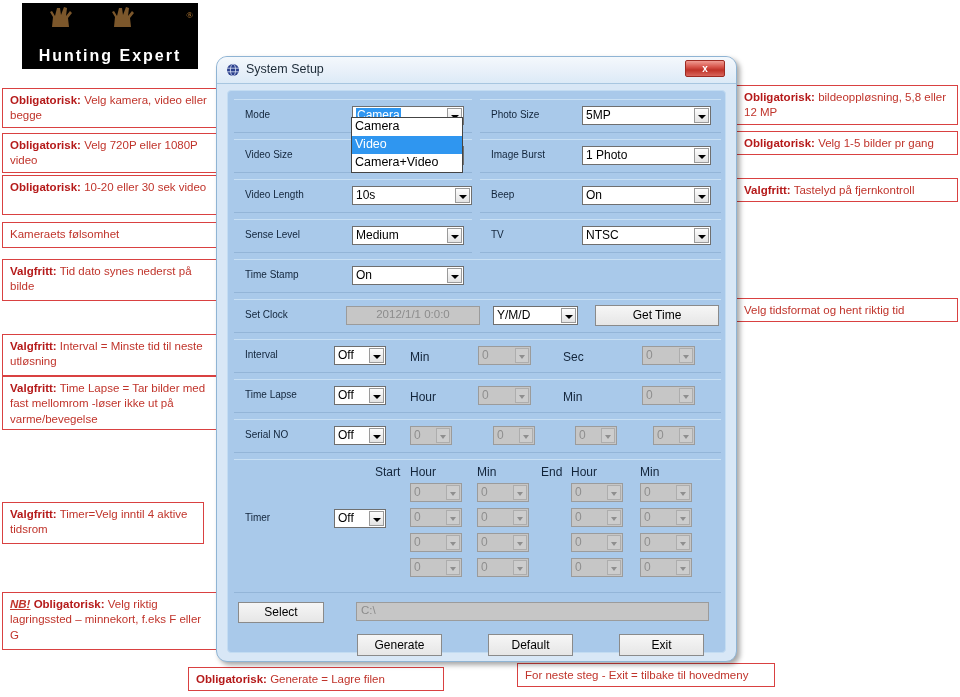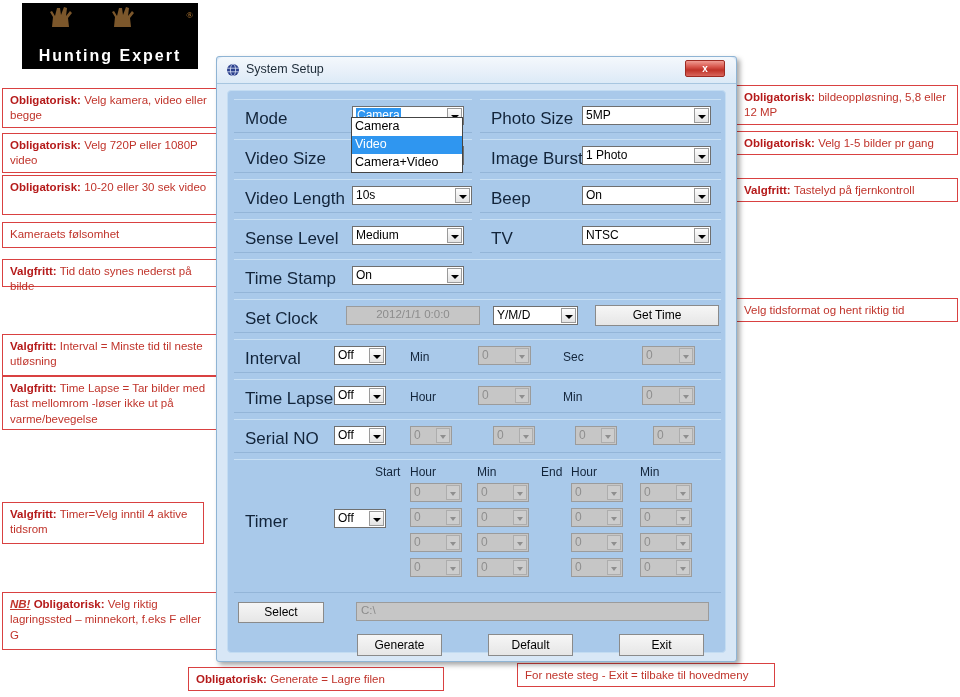--- a/index.html
+++ b/index.html
@@ -55,21 +55,21 @@
   }
   .callout b { color: #b51a1a; font-weight: bold; }
   .callout u { text-decoration: underline; font-style: italic; font-weight: bold; }
 
   
   #dialog {
     position: absolute; left: 216px; top: 56px;
     width: 521px; height: 606px;
     background: #d8e7f6;
     border: 1px solid #8fb4d4;
-    border-radius: 3px;
+    border-radius: 11px;
     box-shadow: 3px 3px 5px rgba(0,0,0,0.35);
     overflow: hidden;
   }
   #titlebar {
     position: absolute; left: 0; top: 0; width: 100%; height: 27px;
     background: linear-gradient(to bottom, #f4f8fc 0%, #e8f0f9 55%, #dceaf7 100%);
     border-bottom: 1px solid #a7c6e0;
     border-radius: 6px 6px 0 0;
   }
   #titlebar .tb-icon {
@@ -104,21 +104,21 @@
     background: #a9c9ea;
     border-top: 1px solid #c9e0f4;
     border-bottom: 1px solid #93b5d8;
     left: 6px; width: 487px;
   }
   .rowsplit { left: 6px; width: 238px; }
   .rowsplit.right { left: 252px; width: 241px; }
 
   .lbl {
     position: absolute;
-    font-size: 17px; color: #12243a;
+    font-size: 10px; color: #12243a;
     font-family: "Liberation Sans", sans-serif;
     white-space: nowrap;
   }
   .hdr {
     position: absolute;
     font-size: 12px; color: #12243a;
     font-family: "Liberation Sans", sans-serif;
     white-space: nowrap;
   }
 
@@ -231,21 +231,21 @@
 </div>
 <div class="callout" style="left:2px; top:133px; width:215px; height:40px;">
   <b>Obligatorisk:</b><span> Velg 720P eller 1080P video</span>
 </div>
 <div class="callout" style="left:2px; top:175px; width:215px; height:40px;">
   <b>Obligatorisk:</b><span> 10-20 eller 30 sek video</span>
 </div>
 <div class="callout" style="left:2px; top:222px; width:215px; height:26px;">
   <span>Kameraets følsomhet</span>
 </div>
-<div class="callout" style="left:2px; top:259px; width:215px; height:28px;">
+<div class="callout" style="left:2px; top:259px; width:215px; height:42px;">
   <b>Valgfritt:</b><span> Tid dato synes nederst på bilde</span>
 </div>
 <div class="callout" style="left:2px; top:334px; width:215px; height:42px;">
   <b>Valgfritt:</b><span> Interval = Minste tid til neste utløsning</span>
 </div>
 <div class="callout" style="left:2px; top:376px; width:215px; height:54px;">
   <b>Valgfritt:</b><span> Time Lapse = Tar bilder med fast mellomrom -løser ikke ut på varme/bevegelse</span>
 </div>
 <div class="callout" style="left:2px; top:502px; width:202px; height:42px;">
   <b>Valgfritt:</b><span> Timer=Velg inntil 4 aktive tidsrom</span>

